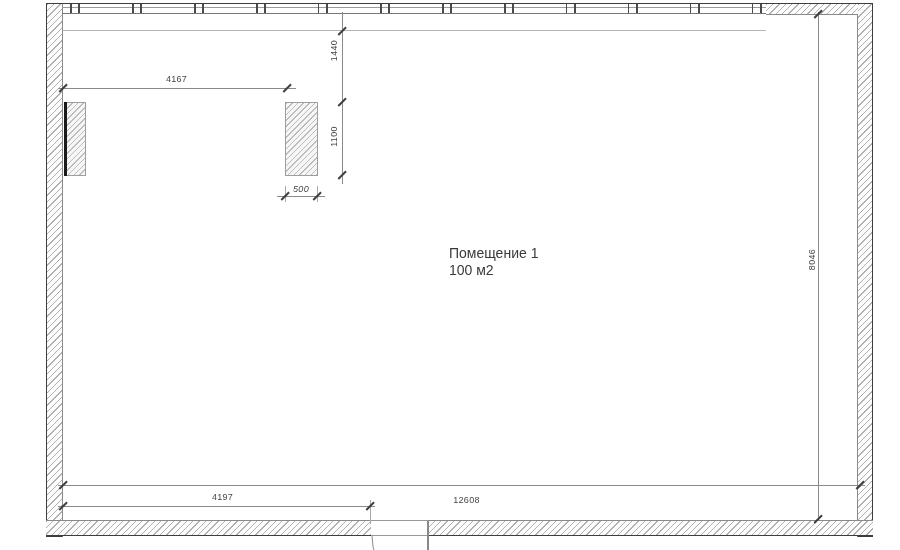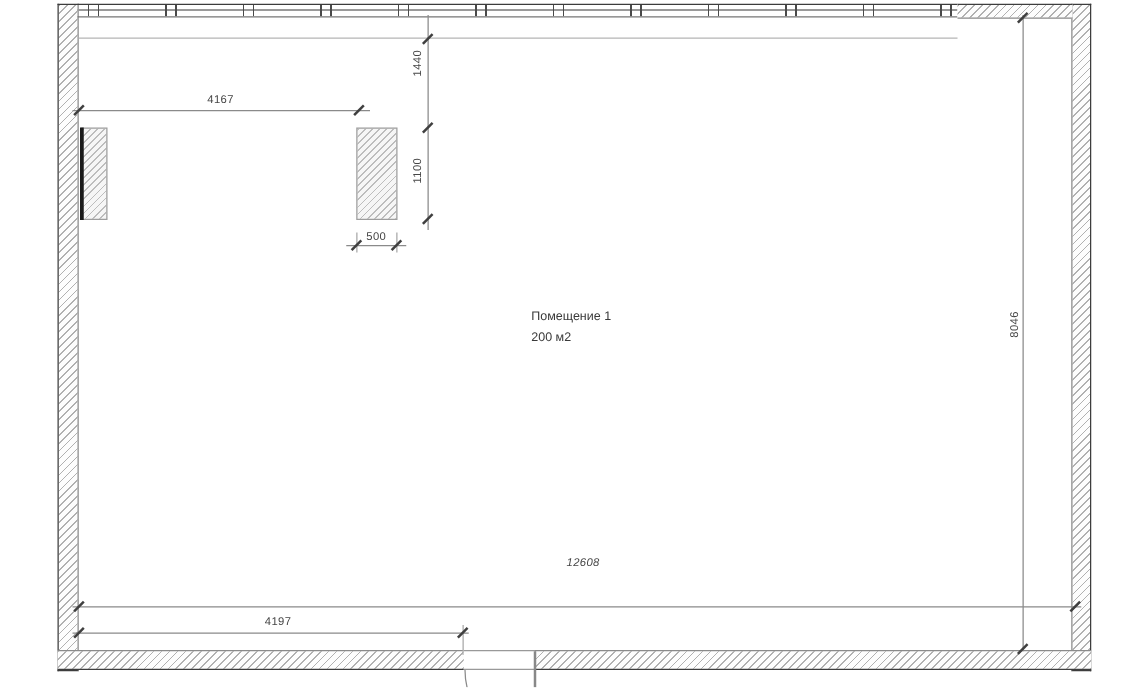--- a/index.html
+++ b/index.html
@@ -37,21 +37,21 @@
   
   .pier{border:1px solid #9e9e9e;}
   
   .hline{height:1px;background:#8a8a8a;}
   .vline{width:1px;background:#8a8a8a;}
   .wline{background:#a8a8a8;}
   .tick{position:absolute;width:11px;height:1.5px;background:#3f3f3f;
     transform:translate(-5.5px,-0.75px) rotate(-45deg);}
   .dimtext{position:absolute;font-size:9px;color:#464646;text-align:center;line-height:11px;letter-spacing:.3px;}
   .vdimtext{transform:rotate(-90deg);}
-  .room-label{position:absolute;left:425px;top:245px;font-size:10px;color:#3a3a3a;line-height:17px;}
+  .room-label{position:absolute;left:449px;top:245px;font-size:14px;color:#3a3a3a;line-height:17px;}
 </style>
 </head>
 <body>
 
 <div class="plan">
 
   <div class="abs hatch wall-left"></div>
   <div class="abs hatch wall-right"></div>
   <div class="abs hatch wall-bottom"></div>
   <div class="abs window-band"></div>
@@ -72,36 +72,36 @@
   <div class="tick" style="left:342px;top:102px;"></div>
   <div class="tick" style="left:342px;top:175px;"></div>
   <div class="dimtext vdimtext" style="left:318px;top:45px;width:32px;">1440</div>
   <div class="dimtext vdimtext" style="left:318px;top:131px;width:32px;">1100</div>
 
   <div class="abs vline wline" style="left:285px;top:186px;height:16px;"></div>
   <div class="abs vline wline" style="left:317px;top:186px;height:16px;"></div>
   <div class="abs hline" style="left:277px;top:196px;width:48px;"></div>
   <div class="tick" style="left:285px;top:196px;"></div>
   <div class="tick" style="left:317px;top:196px;"></div>
-  <div class="dimtext" style="left:282px;top:184px;width:38px;">500</div>
+  <div class="dimtext" style="left:282px;top:184px;width:38px;font-style:italic;">500</div>
 
   <div class="room-label">
     <div>Помещение 1</div>
-    <div>200 м2</div>
+    <div>100 м2</div>
   </div>
 
   <div class="abs vline" style="left:818px;top:12px;height:509px;"></div>
   <div class="tick" style="left:818px;top:14px;"></div>
   <div class="tick" style="left:818px;top:519px;"></div>
   <div class="dimtext vdimtext" style="left:795px;top:254px;width:34px;background:#fff;">8046</div>
 
   <div class="abs hline" style="left:58px;top:485px;width:807px;"></div>
   <div class="tick" style="left:63px;top:485px;"></div>
   <div class="tick" style="left:860px;top:485px;"></div>
-  <div class="dimtext" style="left:429px;top:445px;width:75px;font-style:italic;">12608</div>
+  <div class="dimtext" style="left:429px;top:495px;width:75px;">12608</div>
 
   <div class="abs hline" style="left:58px;top:506px;width:317px;"></div>
   <div class="abs vline wline" style="left:370px;top:500px;height:24px;"></div>
   <div class="tick" style="left:63px;top:506px;"></div>
   <div class="tick" style="left:370px;top:506px;"></div>
   <div class="dimtext" style="left:185px;top:492px;width:75px;">4197</div>
 
   <div class="abs" style="left:371px;top:520px;width:57px;height:16px;background:#fff;border-top:1px solid #999;border-bottom:1px solid #999;"></div>
   <div class="abs" style="left:427px;top:521px;width:1.5px;height:29px;background:#888;"></div>
   <svg class="abs" style="left:370px;top:536px;width:58px;height:14px;" viewBox="0 0 58 14">

